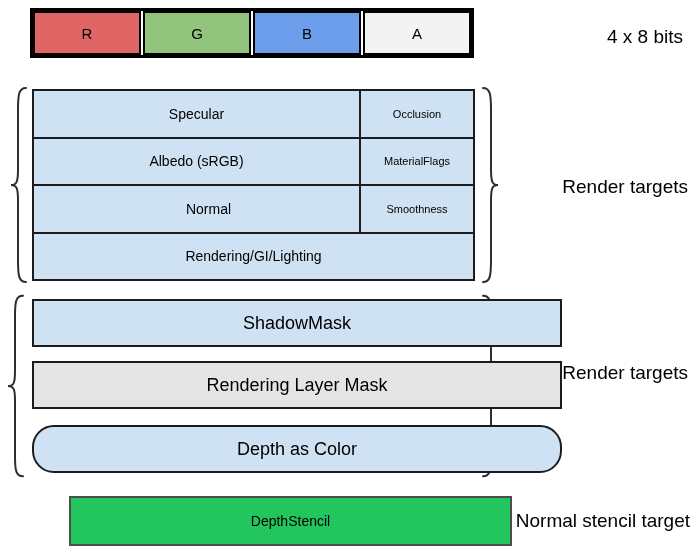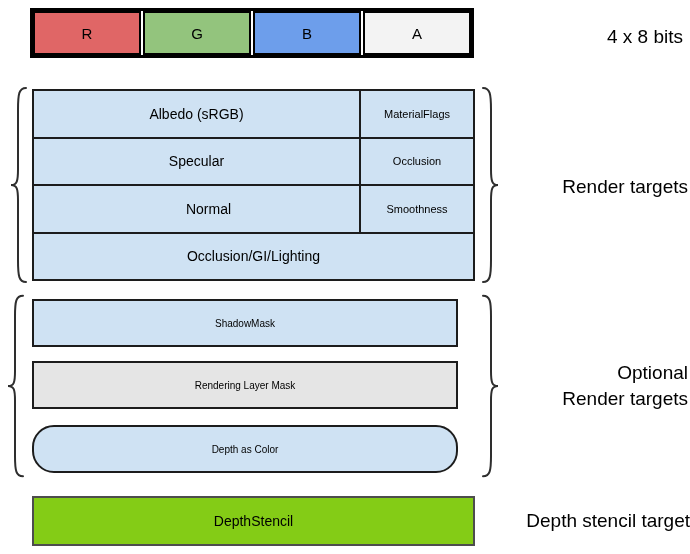--- a/index.html
+++ b/index.html
@@ -23,23 +23,23 @@
     position:absolute;left:32px;top:89px;width:443px;height:192px;
     border-collapse:collapse;table-layout:fixed;
   }
   .rt-table td{
     border:2px solid #1c1c1c;text-align:center;vertical-align:middle;
     font-size:14px;padding:0;
   }
   .rt-table td.aux{width:112px;font-size:11px;}
   
   .opt-box{
-    position:absolute;left:32px;width:426px;height:48px;
+    position:absolute;left:32px;width:530px;height:48px;
     border:2px solid #1c1c1c;box-sizing:border-box;
-    display:flex;align-items:center;justify-content:center;font-size:10px;
+    display:flex;align-items:center;justify-content:center;font-size:18px;
   }
   .opt-1{top:299px}.opt-2{top:361px}.opt-3{top:425px}
   
   .ds-box{
     position:absolute;left:32px;top:496px;width:443px;height:50px;
     border:2px solid #4d4d4d;box-sizing:border-box;
     display:flex;align-items:center;justify-content:center;font-size:14px;
   }
   
   .side-label{position:absolute;font-size:19px;text-align:right;white-space:nowrap;}
@@ -71,49 +71,48 @@
   <svg class="brace br1-left" viewBox="0 0 20 100" preserveAspectRatio="none">
     <path d="M 18 1 C 11 1 10 4 10 12 L 10 42 C 10 48 9 50 3 50 C 9 50 10 52 10 58 L 10 88 C 10 96 11 99 18 99"></path>
   </svg>
   <svg class="brace br1-right" viewBox="0 0 20 100" preserveAspectRatio="none">
     <path d="M 2 1 C 9 1 10 4 10 12 L 10 42 C 10 48 11 50 17 50 C 11 50 10 52 10 58 L 10 88 C 10 96 9 99 2 99"></path>
   </svg>
 
   <table class="rt-table">
     <tbody>
         <tr>
+      <td class="main" style="background-color: rgb(207, 226, 243);">Specular</td>
+      <td class="aux" style="background-color: rgb(207, 226, 243);">Occlusion</td>
+    </tr>
+    <tr>
       <td class="main" style="background-color: rgb(207, 226, 243);">Albedo (sRGB)</td>
       <td class="aux" style="background-color: rgb(207, 226, 243);">MaterialFlags</td>
-    </tr>
-    <tr>
-      <td class="main" style="background-color: rgb(207, 226, 243);">Specular</td>
-      <td class="aux" style="background-color: rgb(207, 226, 243);">Occlusion</td>
     </tr>
     <tr>
       <td class="main" style="background-color: rgb(207, 226, 243); padding-left: 24px;">Normal</td>
       <td class="aux" style="background-color: rgb(207, 226, 243);">Smoothness</td>
     </tr>
     <tr>
-      <td class="main" colspan="2" style="background-color: rgb(207, 226, 243);">Occlusion/GI/Lighting</td>
+      <td class="main" colspan="2" style="background-color: rgb(207, 226, 243);">Rendering/GI/Lighting</td>
     </tr>
   </tbody>
     </table>
   <div class="side-label lbl-rt">Render targets</div>
 
   <svg class="brace br2-left" viewBox="0 0 20 100" preserveAspectRatio="none">
     <path d="M 18 1 C 11 1 10 4 10 12 L 10 42 C 10 48 9 50 3 50 C 9 50 10 52 10 58 L 10 88 C 10 96 11 99 18 99"></path>
   </svg>
   <svg class="brace br2-right" viewBox="0 0 20 100" preserveAspectRatio="none">
     <path d="M 2 1 C 9 1 10 4 10 12 L 10 42 C 10 48 11 50 17 50 C 11 50 10 52 10 58 L 10 88 C 10 96 9 99 2 99"></path>
   </svg>
 
   <div class="opt-box opt-1" style="background-color: rgb(207, 226, 243);">ShadowMask</div>
   <div class="opt-box opt-2" style="background-color: #e5e5e5;">Rendering Layer Mask</div>
   <div class="opt-box opt-3" style="background-color: rgb(207, 226, 243); border-radius: 22px;">Depth as Color</div>
   <div class="side-label lbl-opt">
-    <div>Optional</div>
     <div>Render targets</div>
   </div>
 
-  <div class="ds-box" style="background-color: #84cc16;">DepthStencil</div>
-  <div class="side-label lbl-ds">Depth stencil target</div>
+  <div class="ds-box" style="background-color: #22c55e; margin-left: 37px;">DepthStencil</div>
+  <div class="side-label lbl-ds">Normal stencil target</div>
 
 </div>
 
 </body></html>

